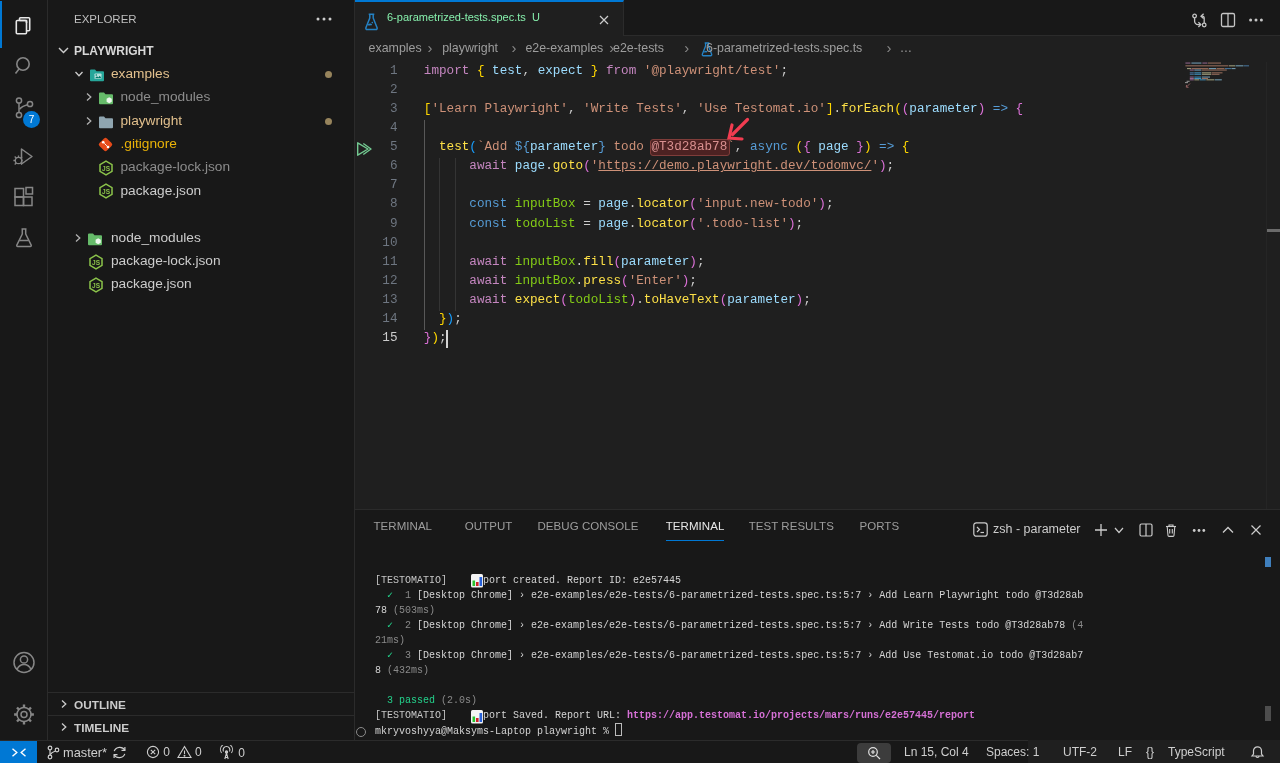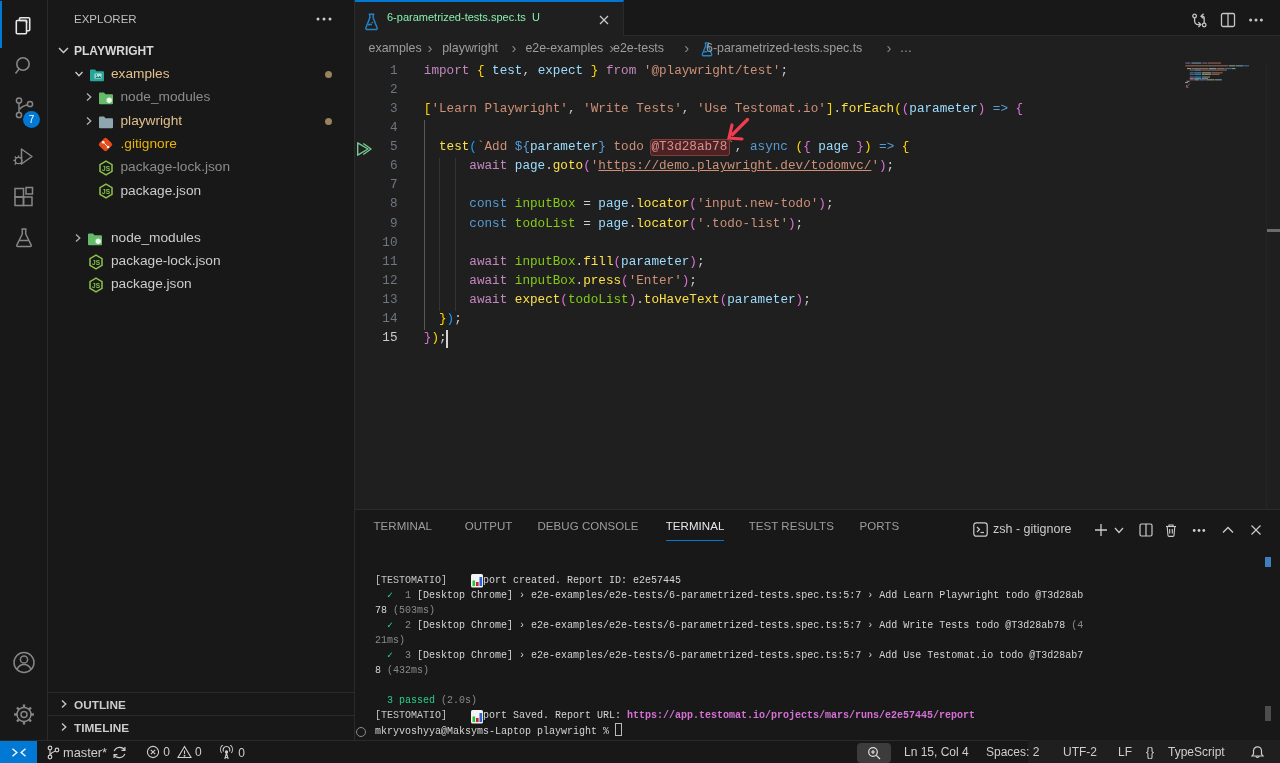--- a/index.html
+++ b/index.html
@@ -419,21 +419,21 @@
     <div class="ptab" style="left:182.5px">DEBUG CONSOLE</div>
     <div class="ptab" style="left:310.8px;color:#e7e7e7">TERMINAL<div style="position:absolute;left:0;top:19.5px;width:100%;height:1.5px;background:#0078d4"></div></div>
     <div class="ptab" style="left:393.7px">TEST RESULTS</div>
     <div class="ptab" style="left:504.5px">PORTS</div>
 
     <svg class="abs" style="left:618px;top:12px" width="15" height="15" viewBox="0 0 15 15">
         <rect x="0.8" y="0.8" width="13.4" height="13.4" rx="2.5" fill="none" stroke="#cccccc" stroke-width="1.2"></rect>
         <path d="M4 5 L6.5 7.5 L4 10" stroke="#cccccc" stroke-width="1.2" fill="none"></path>
         <path d="M7.5 10.5 h3.5" stroke="#cccccc" stroke-width="1.2"></path>
       </svg>
-    <div class="abs" style="left:638px;top:12px;font-size:12.5px;color:#cccccc">zsh - gitignore</div>
+    <div class="abs" style="left:638px;top:12px;font-size:12.5px;color:#cccccc">zsh - parameter</div>
     <svg class="abs" style="left:739px;top:13px" width="14" height="14" viewBox="0 0 14 14">
         <path d="M7 1 V13 M1 7 H13" stroke="#cccccc" stroke-width="1.3"></path>
       </svg>
     <svg class="abs" style="left:759px;top:17px" width="10" height="7" viewBox="0 0 10 7">
         <path d="M1 1 L5 5.5 L9 1" stroke="#cccccc" stroke-width="1.2" fill="none"></path>
       </svg>
     <svg class="abs" style="left:784px;top:13px" width="14" height="14" viewBox="0 0 14 14">
         <g fill="none" stroke="#cccccc" stroke-width="1.2">
           <rect x="1" y="1" width="12" height="12" rx="1.5"></rect>
           <path d="M7 1 v12"></path>
@@ -541,21 +541,21 @@
     <div class="abs" style="left:857px;top:1.5px;width:34px;height:20px;background:#3c3c3c;border-radius:4px">
         <svg style="position:absolute;left:10px;top:3.5px" width="14" height="14" viewBox="0 0 14 14">
           <g fill="none" stroke="#e0e0e0" stroke-width="1.2">
             <circle cx="6" cy="6" r="4.3"></circle>
             <path d="M9.3 9.3 L13 13"></path>
             <path d="M6 4 v4 M4 6 h4"></path>
           </g>
         </svg>
       </div>
     <div class="sitem" style="left:904px">Ln 15, Col 4</div>
-    <div class="sitem" style="left:986px">Spaces: 2</div>
+    <div class="sitem" style="left:986px">Spaces: 1</div>
     <div class="sitem" style="left:1063px">UTF-2</div>
     <div class="sitem" style="left:1118px">LF</div>
     <div class="sitem" style="left:1146px">{}</div>
     <div class="sitem" style="left:1168px">TypeScript</div>
     <svg class="abs" style="left:1250px;top:4px" width="15" height="15" viewBox="0 0 15 15">
         <g fill="none" stroke="#cecece" stroke-width="1.2">
           <path d="M7.5 1.8 a4 4 0 0 1 4 4 v3.2 l1.5 2 H2 l1.5-2 V5.8 a4 4 0 0 1 4-4 z"></path>
           <path d="M6 11 a1.5 1.5 0 0 0 3 0"></path>
         </g>
       </svg>

